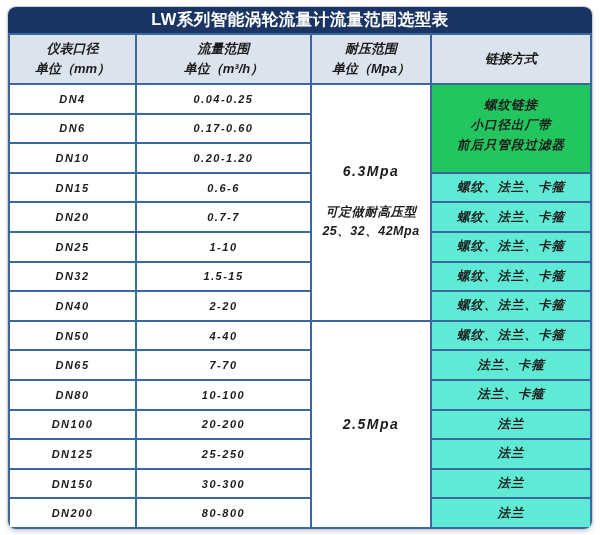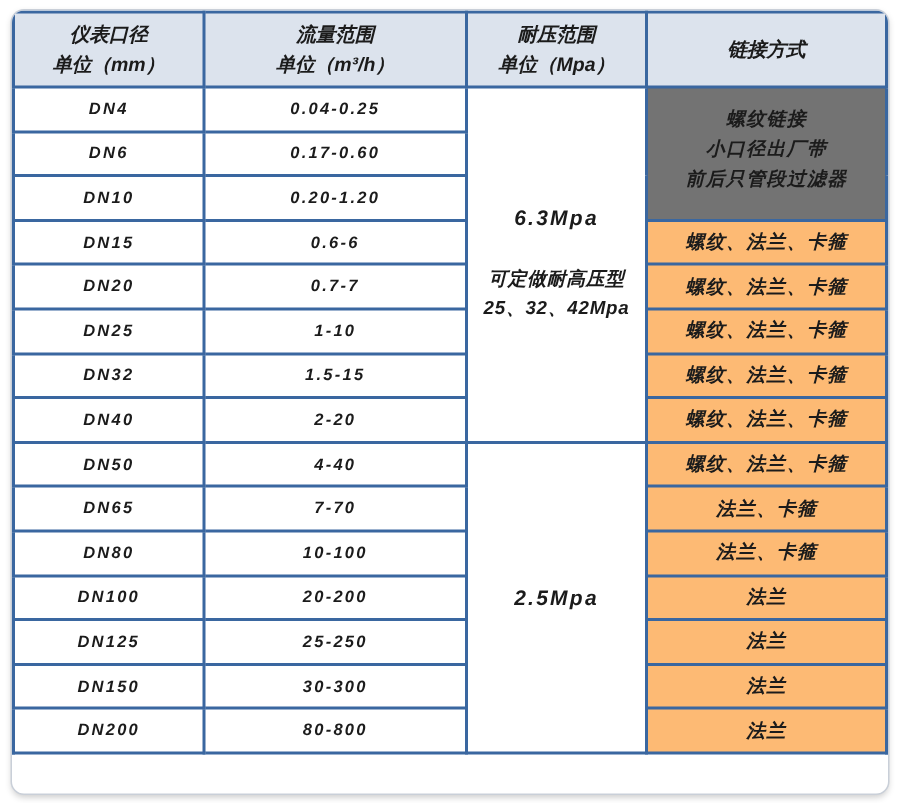--- a/index.html
+++ b/index.html
@@ -74,38 +74,41 @@
   }
   .p-note {
     margin-top: 24px;
     font-size: 12.5px;
     line-height: 1.55;
     letter-spacing: 0.5px;
     font-weight: bold;
     text-align: center;
   }
   td.conn {
-    background: #fdba74;
+    background: #5eead4;
     font-size: 12.5px;
     font-weight: bold;
     letter-spacing: 1px;
   }
   td.conn-merged {
-    background: #737373;
+    background: #22c55e;
     font-size: 12.5px;
     font-weight: bold;
     line-height: 1.6;
     letter-spacing: 1px;
     padding-bottom: 6px;
   }
 </style>
 </head>
 <body>
 
 <div class="card">
+  <div class="title-bar">
+    <span>LW系列智能涡轮流量计流量范围选型表</span>
+  </div>
   <table class="spec">
     <colgroup>
       <col style="width:127px">
       <col style="width:175px">
       <col style="width:120px">
       <col>
     </colgroup>
     <thead>
       <tr>
         <th>

